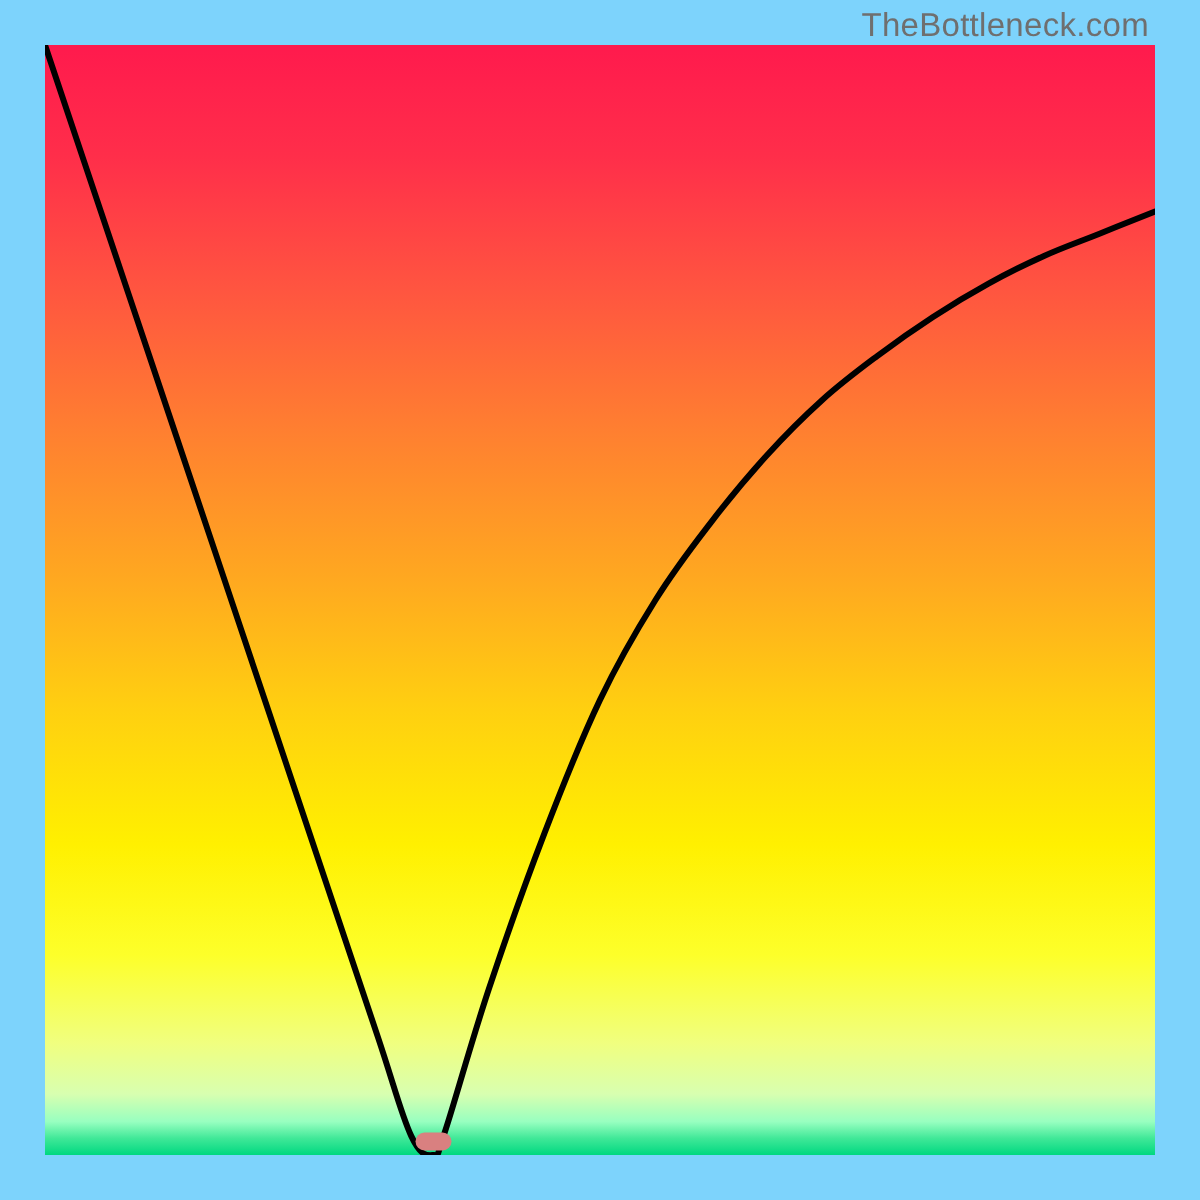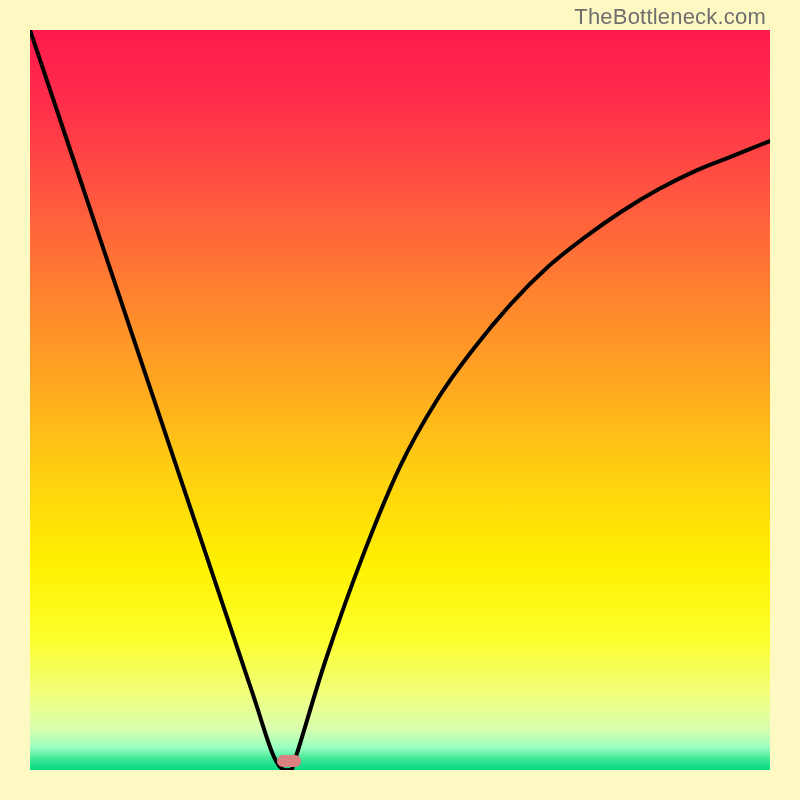--- a/index.html
+++ b/index.html
@@ -9,21 +9,21 @@
     height: 800px;
     background: #000;
     overflow: hidden;
   }
   .frame {
     position: absolute;
     left: 0;
     top: 0;
     width: 800px;
     height: 800px;
-    background: #fef9c3;
+    background: #7dd3fc;
   }
   .plot {
     position: absolute;
     left: 30px;
     top: 30px;
     width: 740px;
     height: 740px;
     overflow: hidden;
   }
   .gradient {

